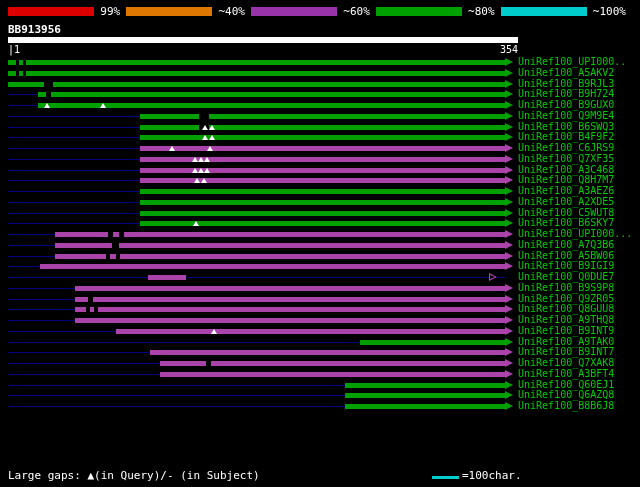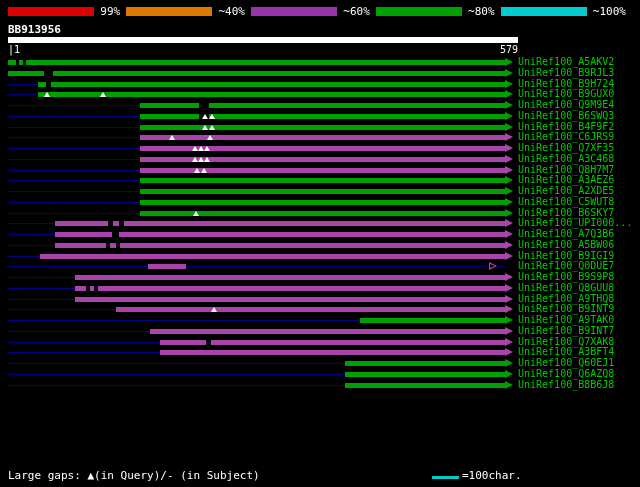--- a/index.html
+++ b/index.html
@@ -52,24 +52,32 @@
     <div class="scale-seg" style="background: rgb(0, 160, 0);"></div>
     <span class="scale-label">~80%</span>
     <div class="scale-seg" style="background: rgb(0, 204, 204);"></div>
     <span class="scale-label">~100%</span>
   </div>
 
 <div class="query-name">BB913956</div>
 <div class="query-bar"></div>
 <div class="query-ruler">
   <span>|1</span>
-  <span>579</span>
+  <span>354</span>
 </div>
 
 <div class="rows">
+    <div class="hit-row">
+      <div class="baseline"></div>
+      <div class="bar" style="left: 8px; width: 497px; background: rgb(0, 160, 0);"></div>
+      <div class="tick" style="left: 16px; width: 3px;"></div>
+      <div class="tick" style="left: 23px; width: 3px;"></div>
+      <div class="arrow" style="left: 505px; border-left-color: rgb(0, 160, 0);"></div>
+      <span class="hit-label">UniRef100_UPI000..</span>
+    </div>
     <div class="hit-row">
       <div class="baseline"></div>
       <div class="bar" style="left: 8px; width: 497px; background: rgb(0, 160, 0);"></div>
       <div class="tick" style="left: 16px; width: 3px;"></div>
       <div class="tick" style="left: 23px; width: 3px;"></div>
       <div class="arrow" style="left: 505px; border-left-color: rgb(0, 160, 0);"></div>
       <span class="hit-label">UniRef100_A5AKV2</span>
     </div>
     <div class="hit-row">
       <div class="baseline"></div>
@@ -214,20 +222,27 @@
     </div>
     <div class="hit-row">
       <div class="baseline"></div>
       <div class="bar" style="left: 75px; width: 430px; background: rgb(170, 68, 170);"></div>
       <div class="arrow" style="left: 505px; border-left-color: rgb(170, 68, 170);"></div>
       <span class="hit-label">UniRef100_B9S9P8</span>
     </div>
     <div class="hit-row">
       <div class="baseline"></div>
       <div class="bar" style="left: 75px; width: 430px; background: rgb(170, 68, 170);"></div>
+      <div class="tick" style="left: 88px; width: 5px;"></div>
+      <div class="arrow" style="left: 505px; border-left-color: rgb(170, 68, 170);"></div>
+      <span class="hit-label">UniRef100_Q9ZR05</span>
+    </div>
+    <div class="hit-row">
+      <div class="baseline"></div>
+      <div class="bar" style="left: 75px; width: 430px; background: rgb(170, 68, 170);"></div>
       <div class="tick" style="left: 86px; width: 4px;"></div>
       <div class="tick" style="left: 94px; width: 4px;"></div>
       <div class="arrow" style="left: 505px; border-left-color: rgb(170, 68, 170);"></div>
       <span class="hit-label">UniRef100_Q8GUU8</span>
     </div>
     <div class="hit-row">
       <div class="baseline"></div>
       <div class="bar" style="left: 75px; width: 430px; background: rgb(170, 68, 170);"></div>
       <div class="arrow" style="left: 505px; border-left-color: rgb(170, 68, 170);"></div>
       <span class="hit-label">UniRef100_A9THQ8</span>

